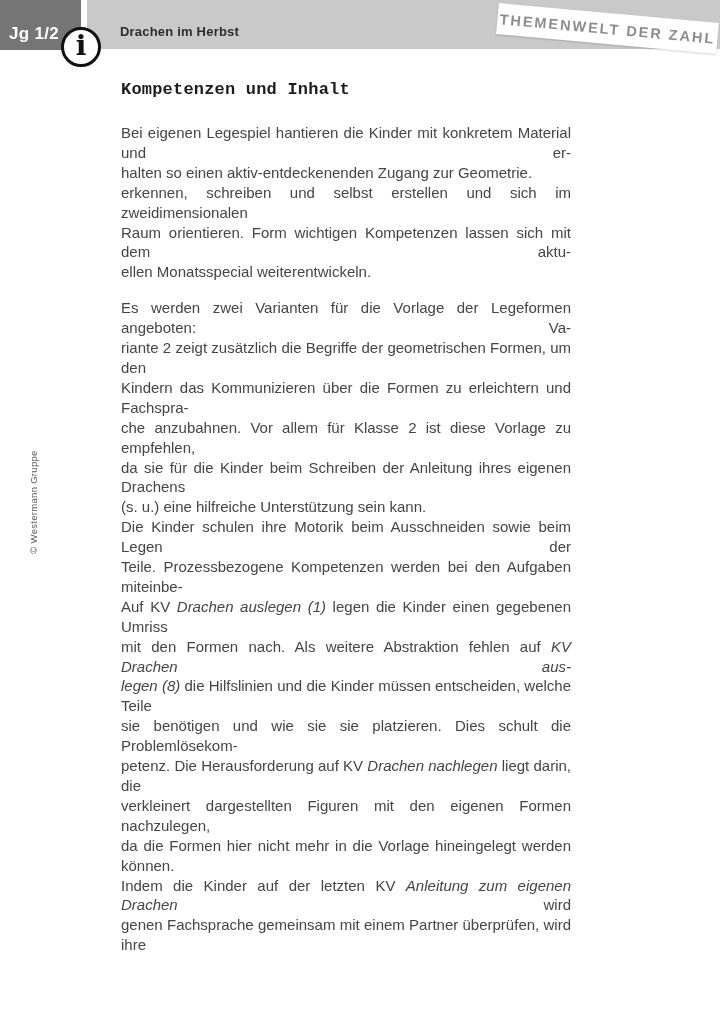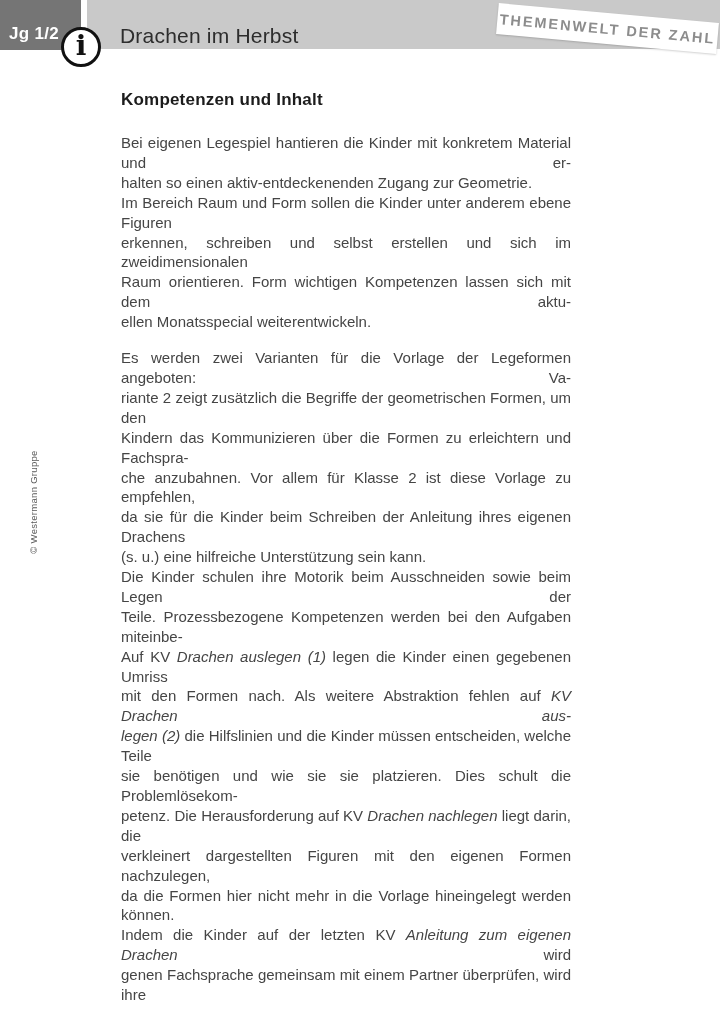--- a/index.html
+++ b/index.html
@@ -28,21 +28,21 @@
   .grade-label{
     position:absolute;left:9px;bottom:6px;
     color:#ffffff;font-weight:bold;font-size:17px;letter-spacing:0.3px;
   }
   .header-title-bar{
     position:absolute;left:87px;top:0;width:633px;height:49px;
     background:var(--header-bar);
   }
   .page-title{
     position:absolute;left:33px;top:24px;
-    color:var(--title-text);font-size:21px;letter-spacing:0.2px;
+    color:var(--title-text);font-size:13px;letter-spacing:0.2px;font-weight:bold;
   }
   .info-icon{
     position:absolute;left:61px;top:27px;width:40px;height:40px;
     background:#ffffff;border:3px solid #111111;border-radius:50%;
     display:flex;align-items:center;justify-content:center;
     z-index:3;box-sizing:border-box;
   }
   .info-icon .glyph{
     font-family:"DejaVu Serif", serif;
     font-weight:bold;font-size:28px;line-height:1;color:#111111;
@@ -71,21 +71,21 @@
 
   
   .content{
     position:absolute;left:121px;top:80px;width:450px;
     color:var(--body-text);
   }
   .section-heading{
     font-size:17px;font-weight:bold;color:var(--heading-text);
     line-height:20px;margin:31px 0 23px 0;letter-spacing:0.2px;
   }
-  .section-heading:first-child{margin-top:10px;}
+  .section-heading:first-child{margin-top:0;font-family:Liberation Mono, monospace;}
   .paragraph{margin:0 0 16px 0;}
   .paragraph:last-child{margin-bottom:0;}
   .text-line{
     font-size:15px;line-height:19.9px;
     text-align:justify;text-align-last:justify;
     white-space:normal;
   }
   .text-line.line-end{text-align-last:left;}
   .it{font-style:italic;}
 </style>
@@ -109,37 +109,36 @@
     </div>
   </div>
 
   <div class="copyright-vertical">© Westermann Gruppe</div>
 
   <div class="content">
       <div class="section-heading">Kompetenzen und Inhalt</div>
       <div class="paragraph">
         <div class="text-line"><span>Bei eigenen Legespiel hantieren die Kinder mit konkretem Material und er-</span></div>
         <div class="text-line line-end"><span>halten so einen aktiv-entdeckenenden Zugang zur Geometrie.</span></div>
-        <div class="text-line"><span>Im Bereich Raum und Form sollen die Kinder unter anderem ebene Figuren</span></div>
         <div class="text-line"><span>erkennen, schreiben und selbst erstellen und sich im zweidimensionalen</span></div>
         <div class="text-line"><span>Raum orientieren. Form wichtigen Kompetenzen lassen sich mit dem aktu-</span></div>
         <div class="text-line line-end"><span>ellen Monatsspecial weiterentwickeln.</span></div>
       </div>
       <div class="paragraph">
         <div class="text-line"><span>Es werden zwei Varianten für die Vorlage der Legeformen angeboten: Va-</span></div>
         <div class="text-line"><span>riante 2 zeigt zusätzlich die Begriffe der geometrischen Formen, um den</span></div>
         <div class="text-line"><span>Kindern das Kommunizieren über die Formen zu erleichtern und Fachspra-</span></div>
         <div class="text-line"><span>che anzubahnen. Vor allem für Klasse 2 ist diese Vorlage zu empfehlen,</span></div>
         <div class="text-line"><span>da sie für die Kinder beim Schreiben der Anleitung ihres eigenen Drachens</span></div>
         <div class="text-line line-end"><span>(s. u.) eine hilfreiche Unterstützung sein kann.</span></div>
         <div class="text-line"><span>Die Kinder schulen ihre Motorik beim Ausschneiden sowie beim Legen der</span></div>
         <div class="text-line"><span>Teile. Prozessbezogene Kompetenzen werden bei den Aufgaben miteinbe-</span></div>
         <div class="text-line"><span>Auf KV </span><span class="it">Drachen auslegen (1)</span><span> legen die Kinder einen gegebenen Umriss</span></div>
         <div class="text-line"><span>mit den Formen nach. Als weitere Abstraktion fehlen auf </span><span class="it">KV Drachen aus-</span></div>
-        <div class="text-line"><span class="it">legen (2)</span><span> die Hilfslinien und die Kinder müssen entscheiden, welche Teile</span></div>
+        <div class="text-line"><span class="it">legen (8)</span><span> die Hilfslinien und die Kinder müssen entscheiden, welche Teile</span></div>
         <div class="text-line"><span>sie benötigen und wie sie sie platzieren. Dies schult die Problemlösekom-</span></div>
         <div class="text-line"><span>petenz. Die Herausforderung auf KV </span><span class="it">Drachen nachlegen</span><span> liegt darin, die</span></div>
         <div class="text-line"><span>verkleinert dargestellten Figuren mit den eigenen Formen nachzulegen,</span></div>
         <div class="text-line"><span>da die Formen hier nicht mehr in die Vorlage hineingelegt werden können.</span></div>
         <div class="text-line"><span>Indem die Kinder auf der letzten KV </span><span class="it">Anleitung zum eigenen Drachen</span><span> wird</span></div>
         <div class="text-line"><span>genen Fachsprache gemeinsam mit einem Partner überprüfen, wird ihre</span></div>
       </div>
     </div>
 
 </div>

